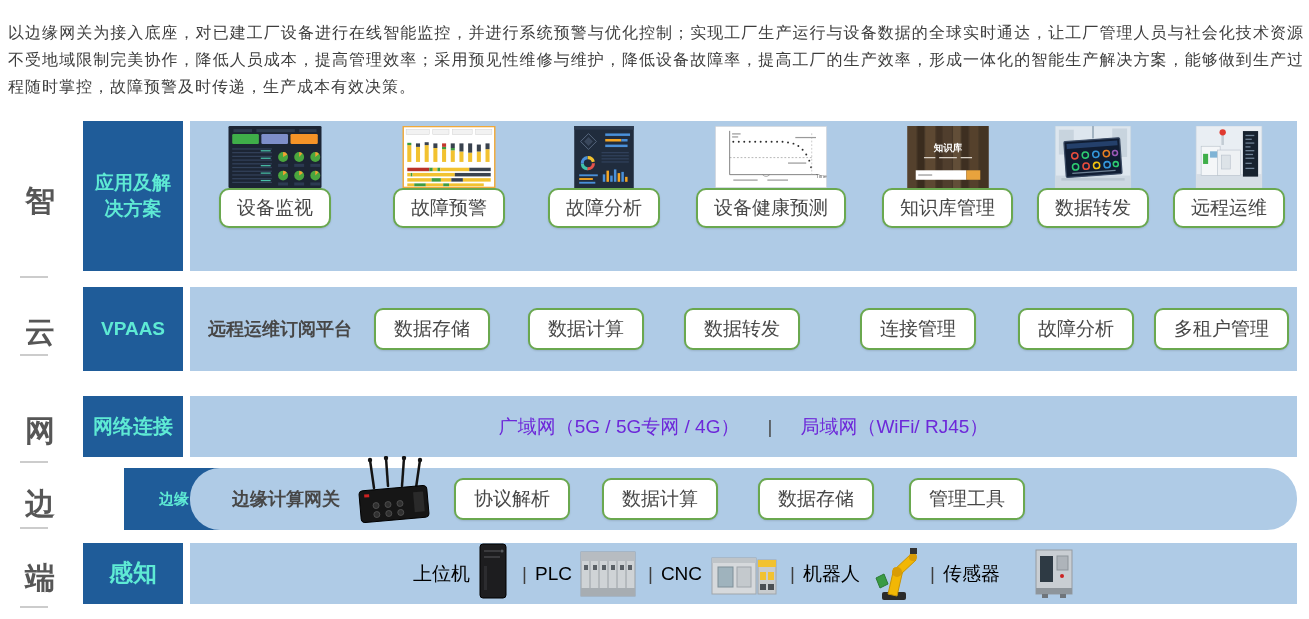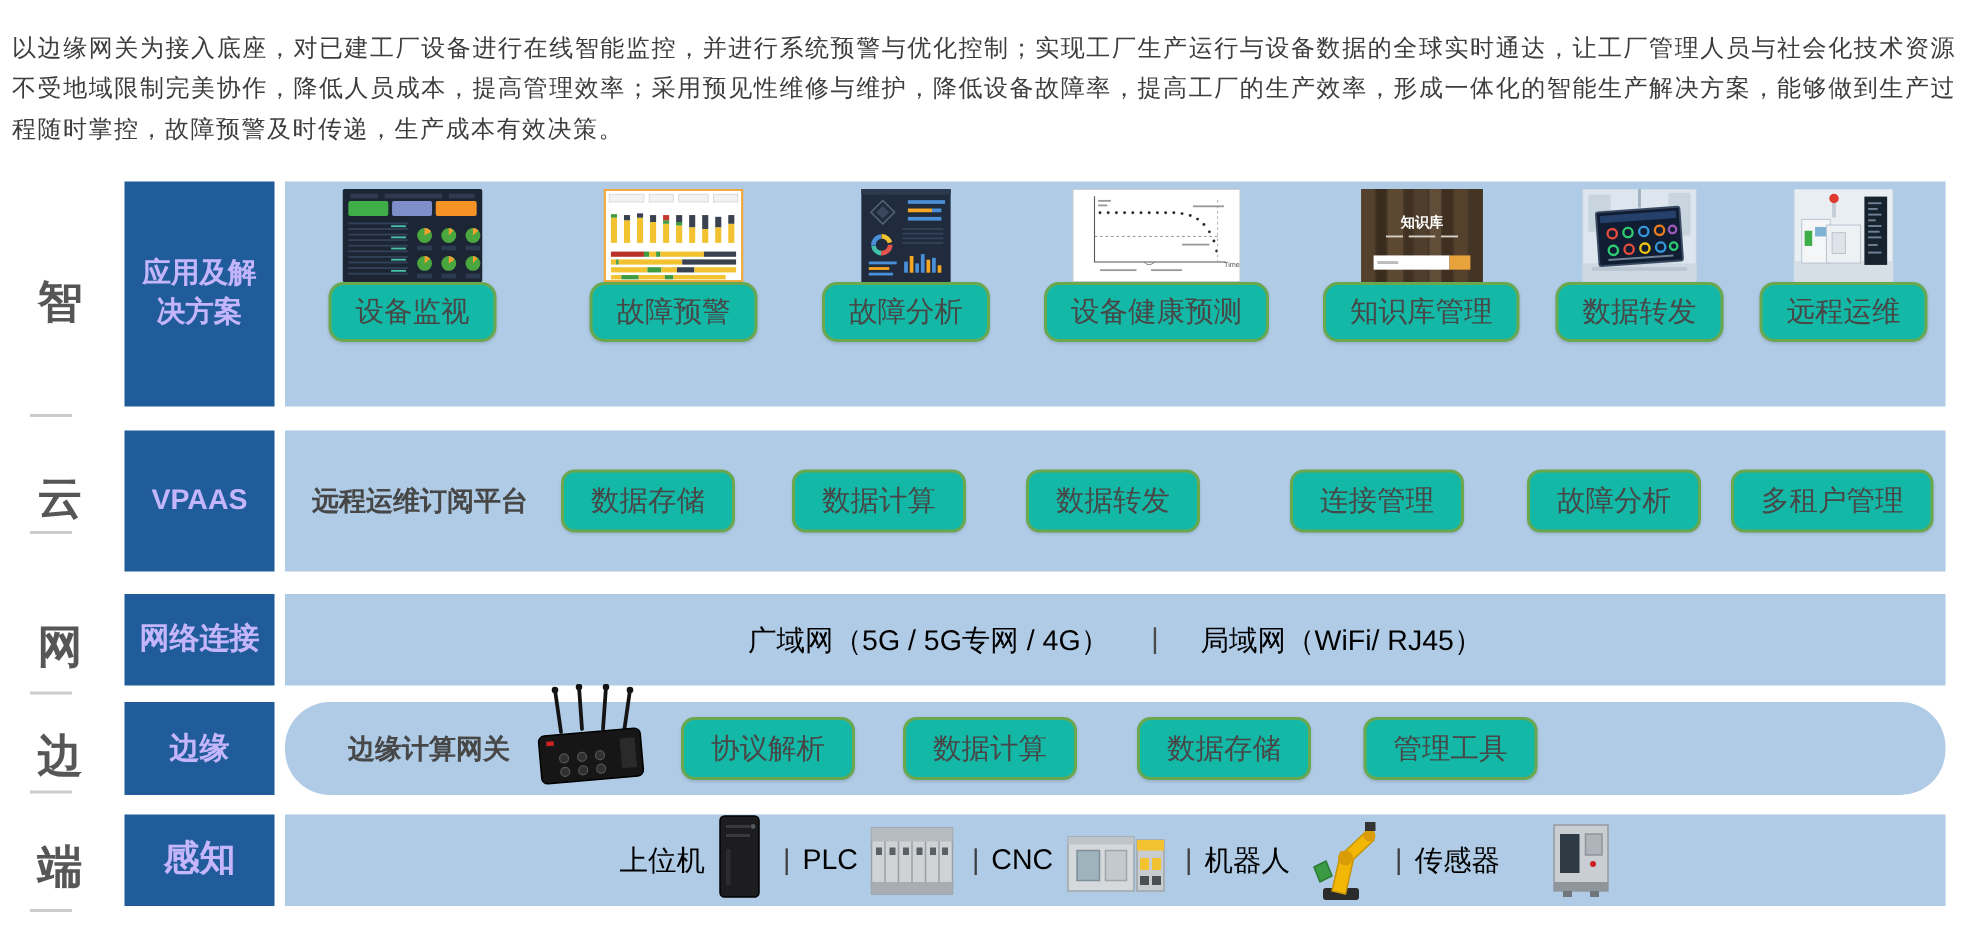--- a/index.html
+++ b/index.html
@@ -12,38 +12,38 @@
 
   
   .rail-char{position:absolute;left:14px;width:52px;text-align:center;
              font-size:30px;font-weight:bold;color:#565656;}
   .rail-dash{position:absolute;left:20px;width:28px;height:2px;background:#cccccc;}
 
   
   .layer-row{position:absolute;left:0;width:1309px;}
   .layer-box{position:absolute;left:83px;width:100px;height:100%;background:#1F5C99;
              display:flex;align-items:center;justify-content:center;text-align:center;
-             color:#c4b5fd;font-weight:bold;font-size:19px;line-height:1.35;padding:0 4px;box-sizing:border-box;}
+             color:#5eead4;font-weight:bold;font-size:19px;line-height:1.35;padding:0 4px;box-sizing:border-box;}
   .layer-strip{position:absolute;left:190px;width:1107px;height:100%;background:#AFCBE6;
                display:flex;align-items:center;box-sizing:border-box;overflow:visible;}
 
   
-  .pill{background:#14b8a6;border:2px solid #6AA84F;border-radius:9px;color:#474747;
+  .pill{background:#ffffff;border:2px solid #6AA84F;border-radius:9px;color:#474747;
         font-size:19px;padding:6px 18px;white-space:nowrap;text-align:center;
         box-shadow:0 1px 2px rgba(0,0,0,0.12);}
   .pill.small{font-size:19px;padding:5px 16px;border-radius:10px;}
 
   
   .apps-strip{align-items:flex-start;justify-content:space-between;padding:5px 12px 0 10px;}
   .app-item{display:flex;flex-direction:column;align-items:center;height:102px;justify-content:space-between;}
   .thumb{display:block;}
 
   .bold-label{font-weight:bold;color:#474747;font-size:18px;white-space:nowrap;}
 
-  .net-text{font-size:19px;color:#000000;white-space:nowrap;}
+  .net-text{font-size:19px;color:#6d28d9;white-space:nowrap;}
   .net-sep{margin:0 28px;color:#4a4a4a;}
 
   .dev-label{font-size:19px;color:#000000;white-space:nowrap;}
   .dev-sep{font-size:19px;color:#3f3f3f;margin:0 8px;}
 </style>
 </head>
 <body>
 
 <div id="stage">
 
@@ -344,21 +344,21 @@
               <rect x="78" y="58" width="10" height="2"></rect>
               <rect x="78" y="66" width="14" height="2"></rect>
             </g>
         </svg>
         <div class="pill small">远程运维</div>
       </div>
 
     </div>
   </div>
 
-  <div class="layer-row" style="top:287px;height:94px;border-radius:19px;">
+  <div class="layer-row" style="top:287px;height:84px;border-radius:19px;">
     <div class="layer-box">VPAAS</div>
     <div class="layer-strip" style="padding-left:18px;">
       <span class="bold-label">远程运维订阅平台</span>
       <div class="pill" style="margin-left:22px;">数据存储</div>
       <div class="pill" style="margin-left:38px;">数据计算</div>
       <div class="pill" style="margin-left:40px;">数据转发</div>
       <div class="pill" style="margin-left:60px;">连接管理</div>
       <div class="pill" style="margin-left:42px;">故障分析</div>
       <div class="pill" style="margin-left:20px;">多租户管理</div>
     </div>
@@ -367,21 +367,21 @@
   <div class="layer-row" style="top:396px;height:61px;">
     <div class="layer-box" style="font-size:20px;">网络连接</div>
     <div class="layer-strip" style="justify-content:center;">
       <span class="net-text">广域网（5G / 5G专网 / 4G）</span>
       <span class="net-text net-sep">|</span>
       <span class="net-text">局域网（WiFi/ RJ45）</span>
     </div>
   </div>
 
   <div class="layer-row" style="top:468px;height:62px;">
-    <div class="layer-box" style="font-size:20px;">边缘</div>
+    <div class="layer-box" style="font-size:15px;margin-left:41px;">边缘</div>
     <div class="layer-strip" style="padding-left:42px;border-radius:30px;">
       <span class="bold-label">边缘计算网关</span>
       <svg width="100" height="72" viewBox="0 0 100 72" style="margin:-14px 0 0 2px;flex:none;">
         <g stroke="#141414" stroke-width="2.5" stroke-linecap="round">
           <line x1="32" y1="32" x2="28" y2="4"></line>
             <line x1="46" y1="30" x2="44" y2="2"></line>
             <line x1="60" y1="30" x2="62" y2="2"></line>
             <line x1="74" y1="32" x2="78" y2="4"></line>
         </g>
         <circle cx="28" cy="4" r="2.2" fill="#141414"></circle>

